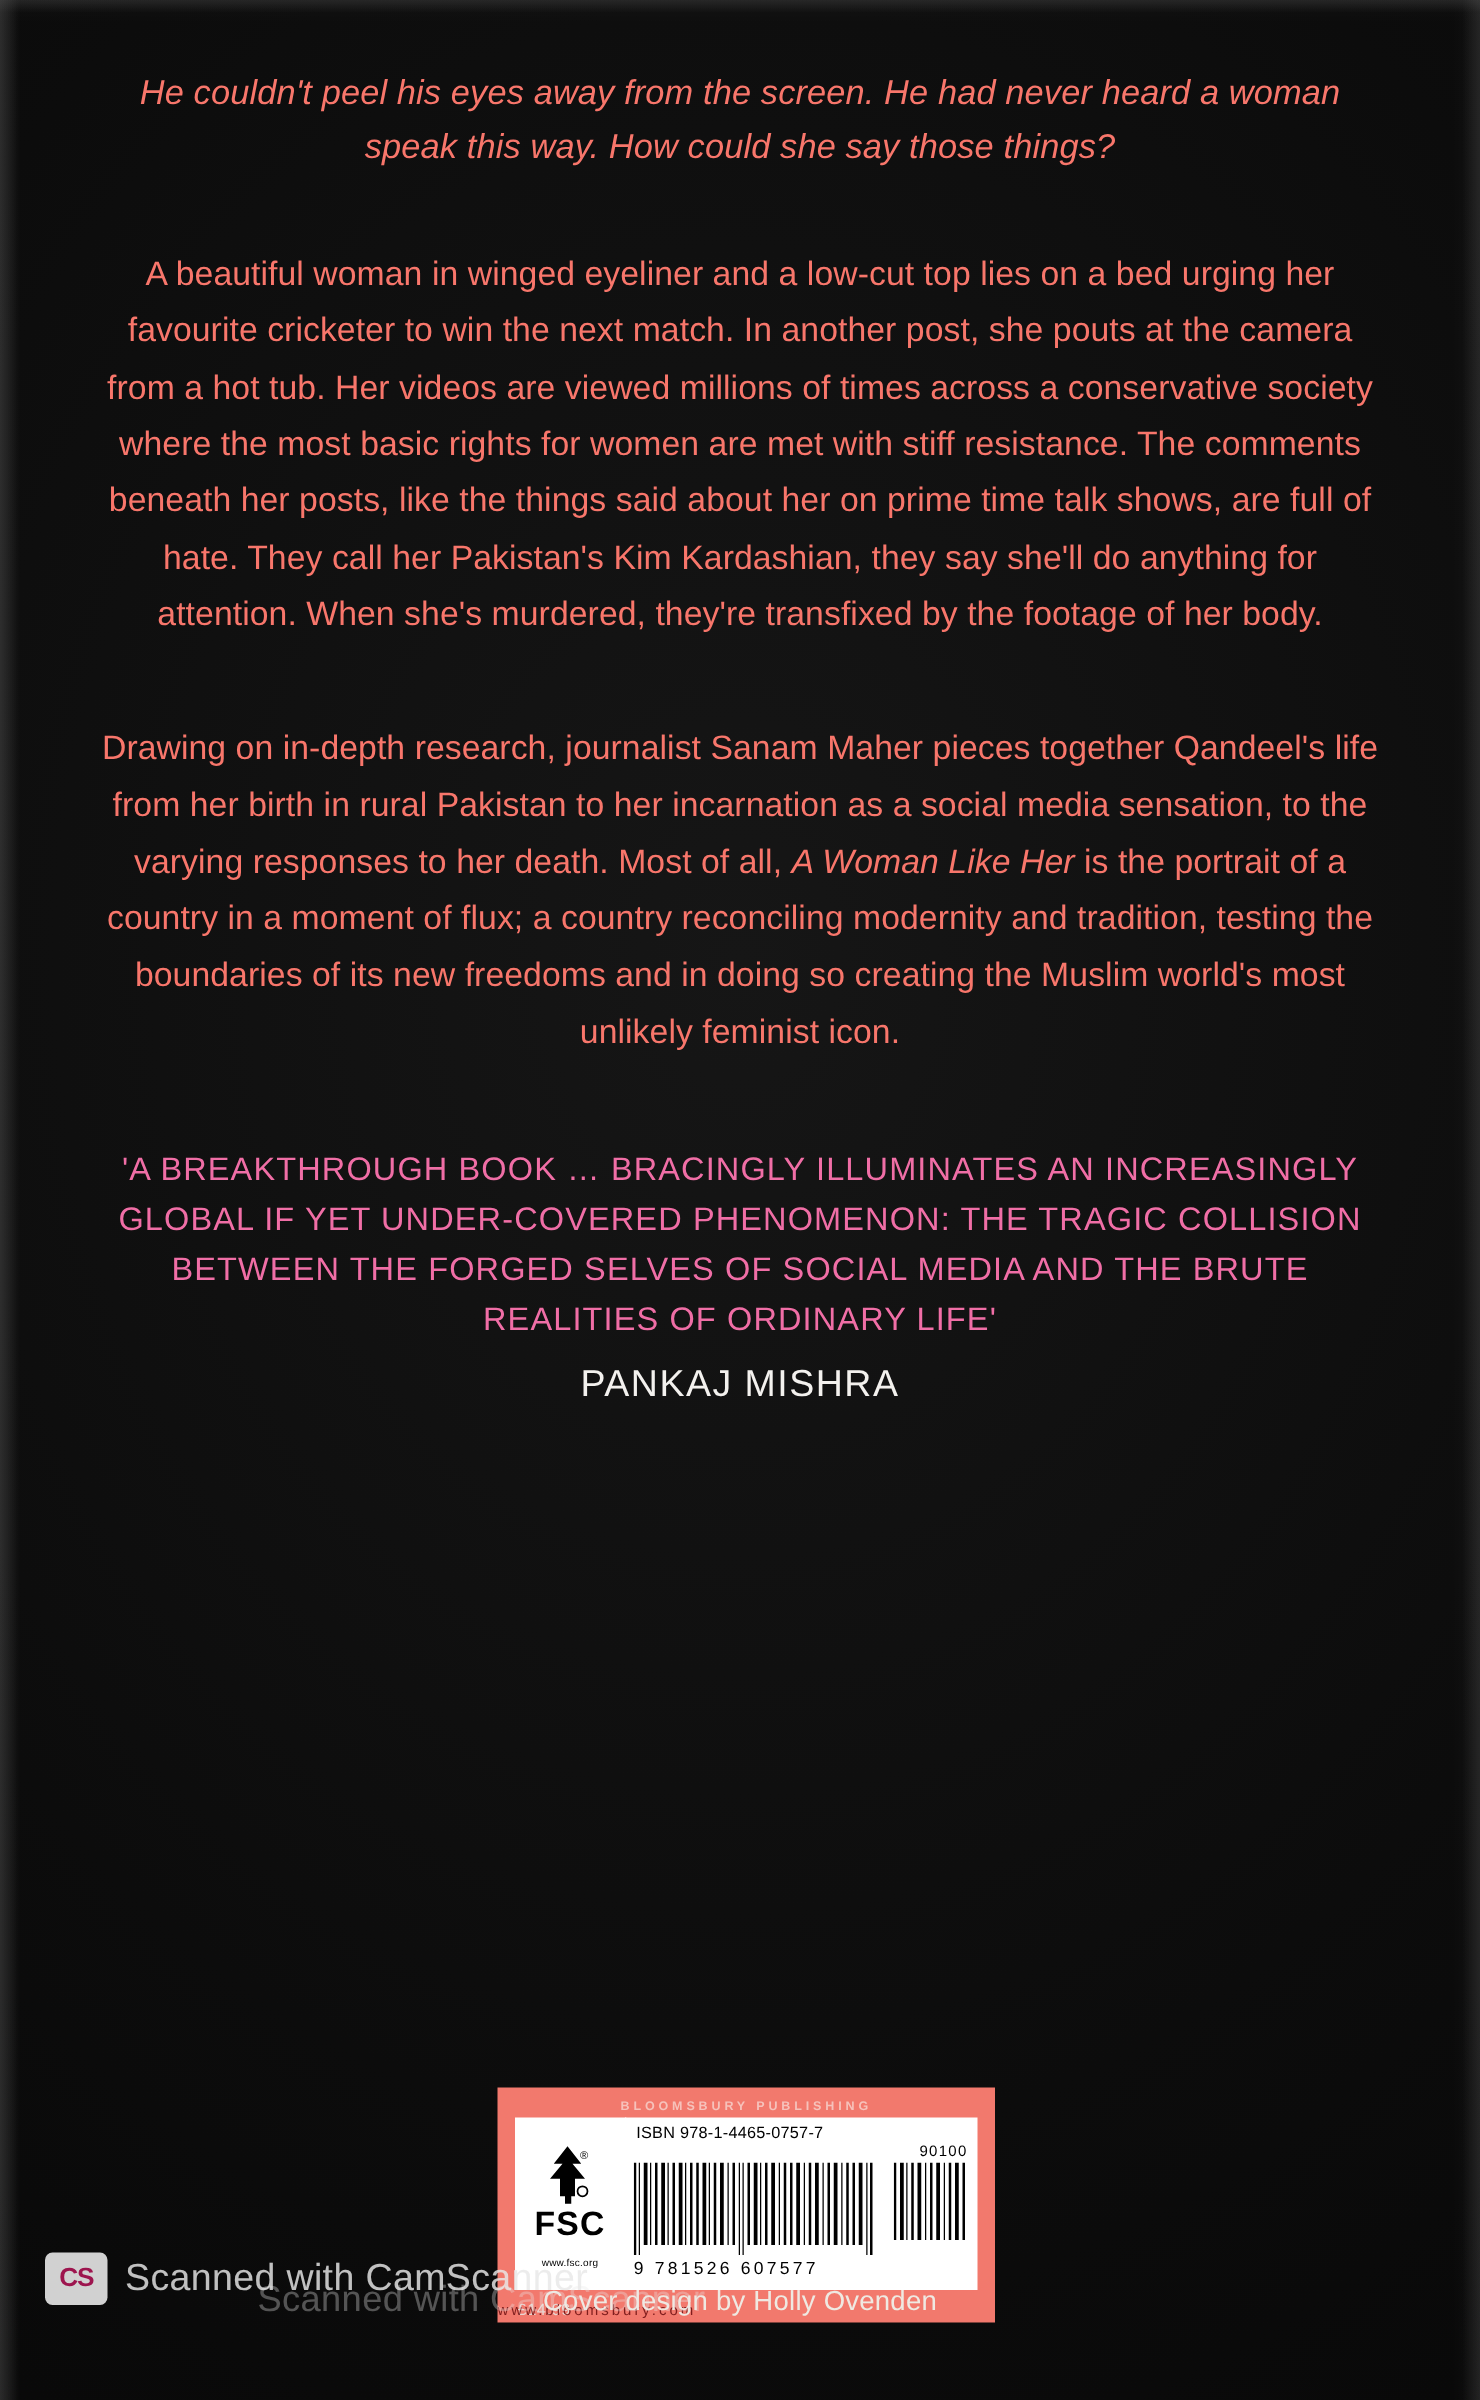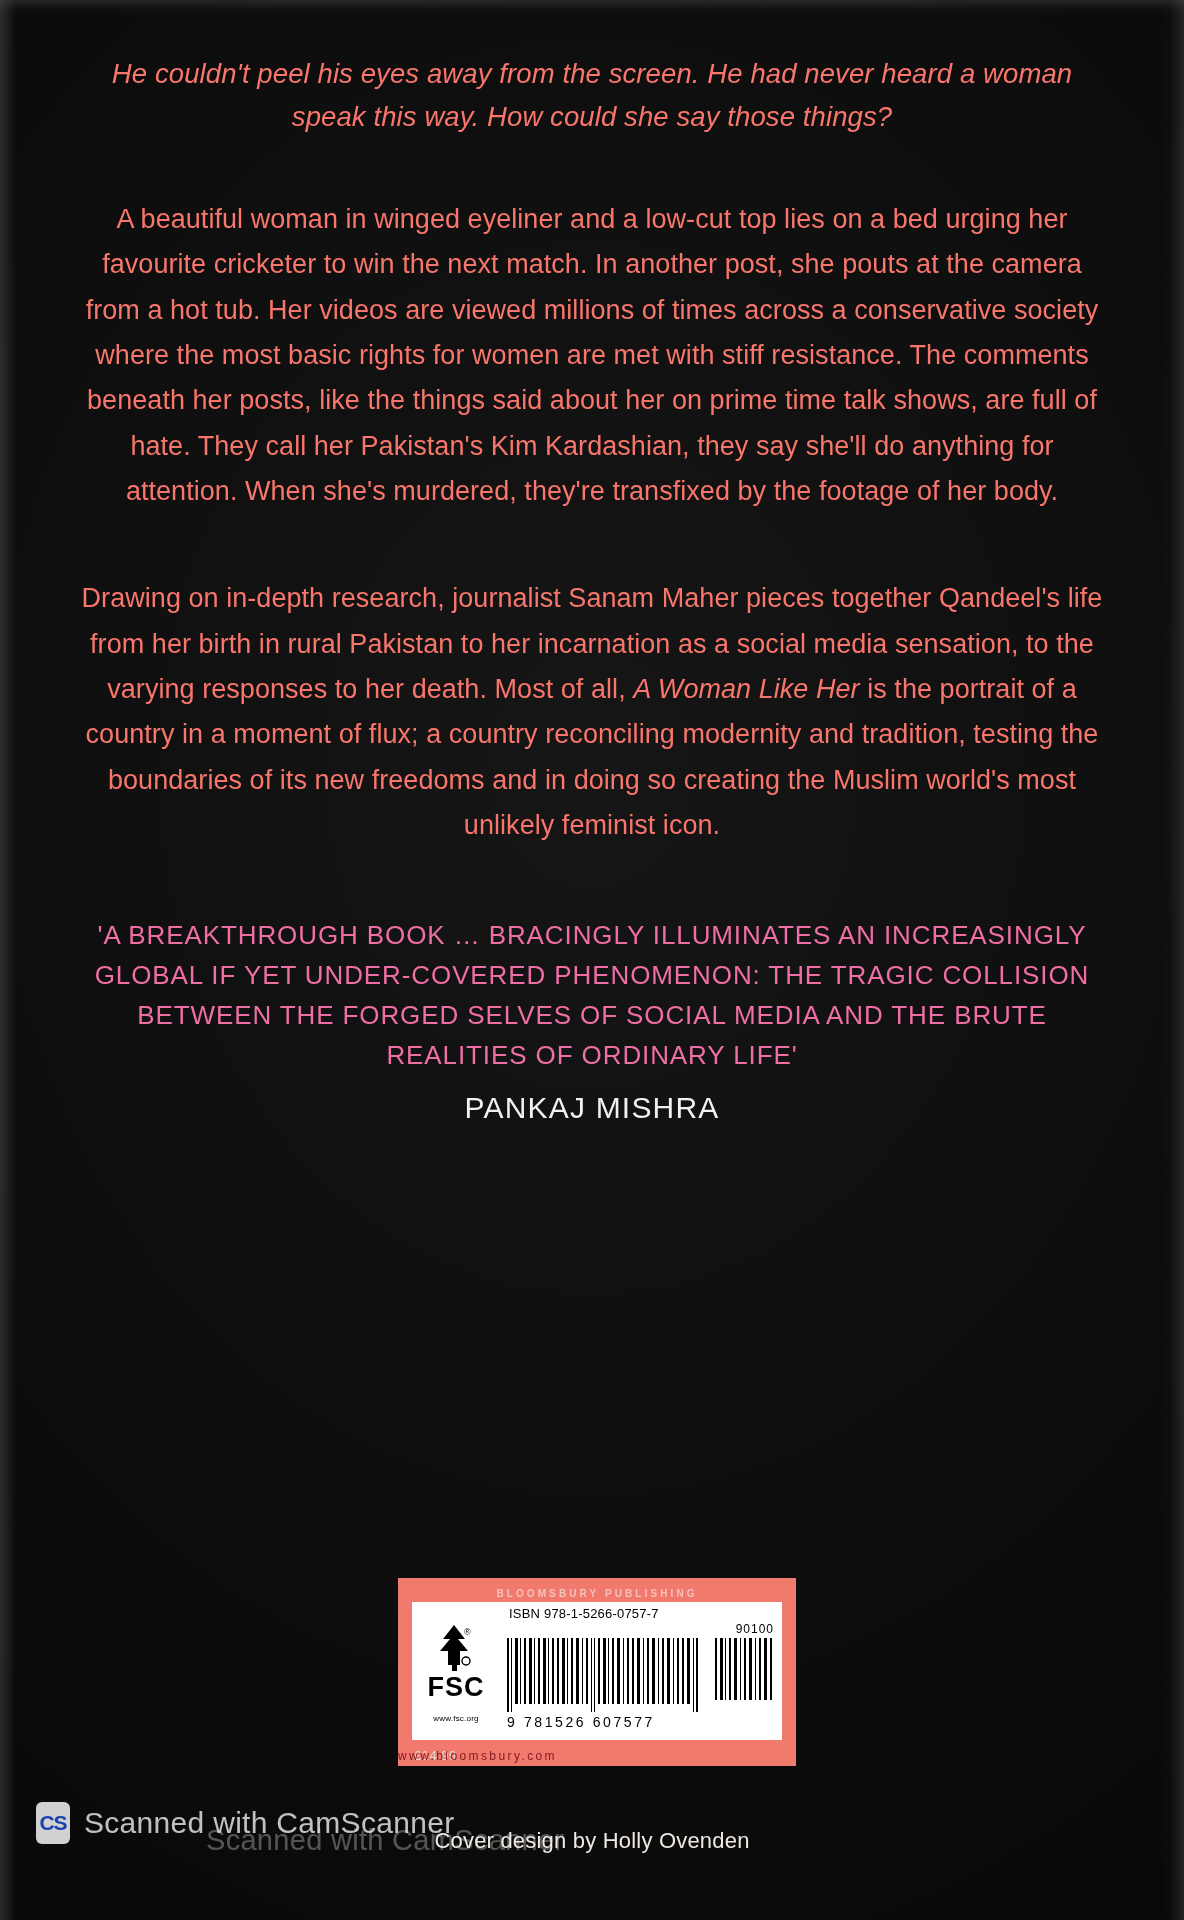--- a/index.html
+++ b/index.html
@@ -95,21 +95,21 @@
     color: #f3f1ee;
     font-size: 30px;
     text-align: center;
     letter-spacing: 1.2px;
   }
 
   
   .barcode-block {
     position: absolute;
     left: 398px;
-    top: 1578px;
+    top: 1670px;
     width: 398px;
     height: 188px;
     background: #f2796d;
     box-sizing: border-box;
     padding: 7px 6px 2px 6px;
   }
   .publisher-line {
     color: #f6c2bb;
     font-size: 10px;
     letter-spacing: 3.1px;
@@ -226,25 +226,25 @@
   .watermark {
     position: absolute;
     left: 36px;
     top: 1802px;
     display: flex;
     align-items: center;
     gap: 14px;
     opacity: 0.82;
   }
   .cs-badge {
-    width: 34px;
+    width: 50px;
     height: 42px;
     background: #fdfdfd;
     border-radius: 6px;
-    color: #1d4ed8;
+    color: #be185d;
     font-size: 21px;
     font-weight: bold;
     display: flex;
     align-items: center;
     justify-content: center;
     letter-spacing: -1px;
   }
   .wm-text {
     color: #e9e9e9;
     font-size: 30px;
@@ -290,21 +290,21 @@
           <path d="M20 44 L20 30 L12 30 L22 18 L15 18 L26 4 L37 18 L30 18 L40 30 L32 30 L32 44 Z" fill="#000"></path>
           <rect x="24" y="40" width="5" height="10" fill="#000"></rect>
           <path d="M34 40 a4 4 0 1 1 8 0 a4 4 0 1 1 -8 0" fill="none" stroke="#000" stroke-width="1.4"></path>
           <text x="36" y="14" font-size="9" fill="#000" font-family="Liberation Sans, sans-serif">®</text>
         </svg>
         <div class="fsc-label">FSC</div>
         <div class="fsc-url">www.fsc.org</div>
       </div>
 
       <div class="bars-wrap">
-        <div class="isbn-text">ISBN 978-1-5266-0757-7</div>
+        <div class="isbn-text">ISBN 978-1-4465-0757-7</div>
         <div class="addon-text">90100</div>
 
         <svg class="bars" viewBox="0 0 196 74" preserveAspectRatio="none">
           <g fill="#000">
             <rect x="0" y="0" width="2" height="74"></rect>
               <rect x="4" y="0" width="1" height="74"></rect>
             <rect x="8" y="0" width="3" height="66"></rect>
               <rect x="13" y="0" width="1" height="66"></rect>
             <rect x="17" y="0" width="2" height="66"></rect>
               <rect x="22" y="0" width="3" height="66"></rect>

